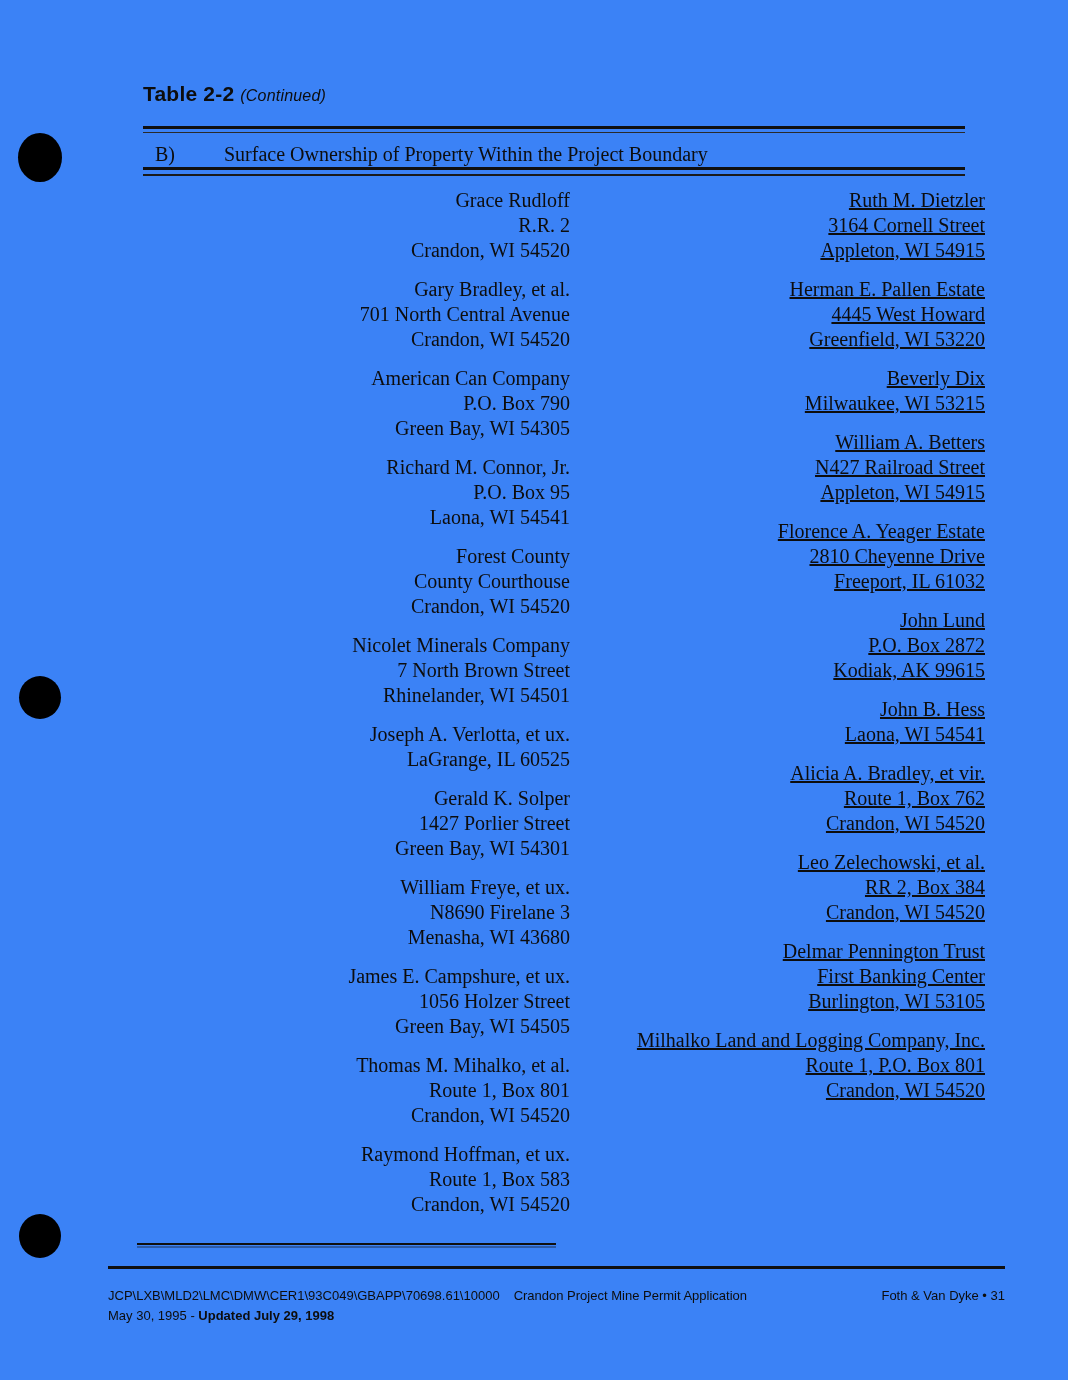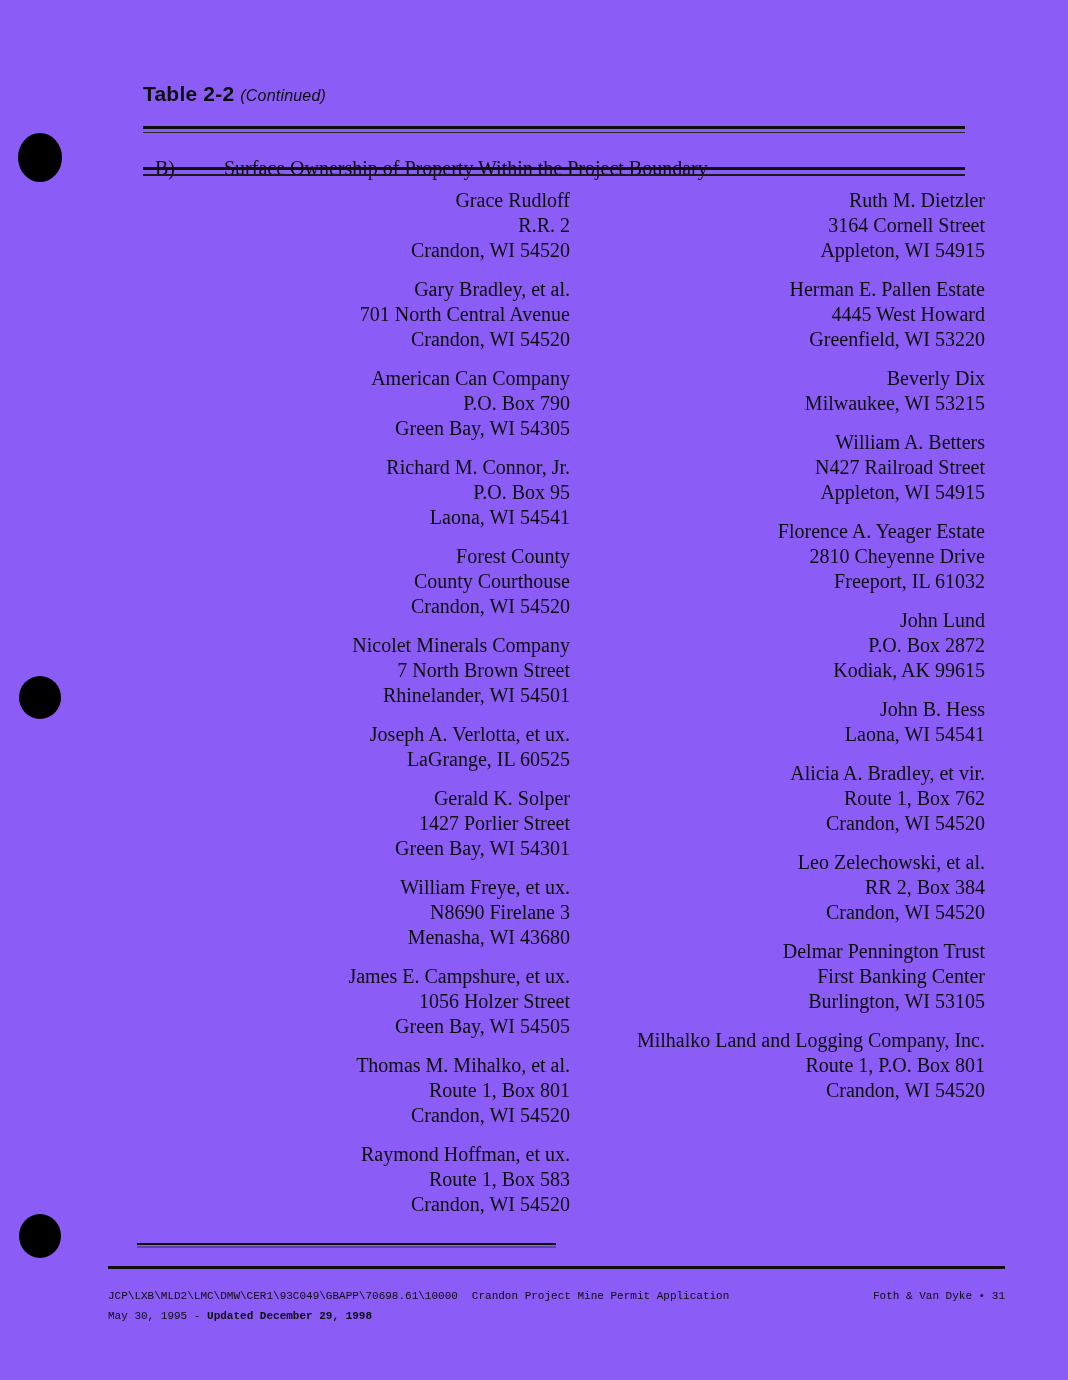--- a/index.html
+++ b/index.html
@@ -1,20 +1,20 @@
 <!DOCTYPE html>
 <html><head>
 <meta charset="utf-8">
 <style>
   html, body { margin: 0; padding: 0; background: #e8e8e8; }
   .page {
     position: relative;
     width: 1068px;
     height: 1380px;
-    background: #8b5cf6;
+    background: #3b82f6;
     font-family: "Liberation Serif", serif;
     color: #0d0d0d;
     overflow: hidden;
   }
   
   .scan-dot {
     position: absolute;
     background: #000;
     border-radius: 50%;
   }
@@ -40,21 +40,21 @@
 
   .rule-top {
     position: absolute;
     left: 143px; top: 126px;
     width: 822px; height: 3px;
     border-top: 3px solid #101010;
     border-bottom: 1px solid #2a2a2a;
   }
   .section-head {
     position: absolute;
-    left: 155px; top: 157px;
+    left: 155px; top: 143px;
     width: 810px;
     font-size: 20px;
     white-space: nowrap;
   }
   .section-head .letter { display: inline-block; width: 69px; }
   .rule-mid {
     position: absolute;
     left: 143px; top: 167px;
     width: 822px; height: 4px;
     border-top: 3px solid #101010;
@@ -63,21 +63,21 @@
 
   .owners {
     position: absolute;
     left: 155px; top: 188px;
     width: 830px;
     display: flex;
     text-align: right;
   }
   .col { display: block; }
   .col-left  { width: 415px; }
-  .col-right { width: 415px; }
+  .col-right { width: 415px; text-decoration: underline; }
   .owner-block { margin-bottom: 14px; }
   .owner-line {
     font-size: 20px;
     line-height: 25px;
     white-space: nowrap;
   }
 
   .rule-short {
     position: absolute;
     left: 137px; top: 1243px;
@@ -89,22 +89,22 @@
     position: absolute;
     left: 108px; top: 1266px;
     width: 897px; height: 3px;
     background: #101010;
   }
 
   .footer {
     position: absolute;
     left: 108px; top: 1286px;
     width: 897px;
-    font-family: Liberation Mono, monospace;
-    font-size: 11px;
+    font-family: Liberation Sans, sans-serif;
+    font-size: 13px;
     line-height: 20px;
     color: #0d0d0d;
   }
   .footer-line1 {
     display: flex;
     justify-content: space-between;
     white-space: nowrap;
   }
   .footer-path { margin-right: 14px; }
   .footer-doc  { flex: 1; }
@@ -277,17 +277,17 @@
   <div class="rule-short"></div>
   <div class="rule-long"></div>
 
   <div class="footer">
     <div class="footer-line1">
       <span class="footer-path">JCP\LXB\MLD2\LMC\DMW\CER1\93C049\GBAPP\70698.61\10000</span>
       <span class="footer-doc">Crandon Project Mine Permit Application</span>
       <span class="footer-right">Foth &amp; Van Dyke • 31</span>
     </div>
     <div class="footer-line2">
-      <span>May 30, 1995 - </span><span class="bold">Updated December 29, 1998</span>
+      <span>May 30, 1995 - </span><span class="bold">Updated July 29, 1998</span>
     </div>
   </div>
 
 </div>
 
 </body></html>

